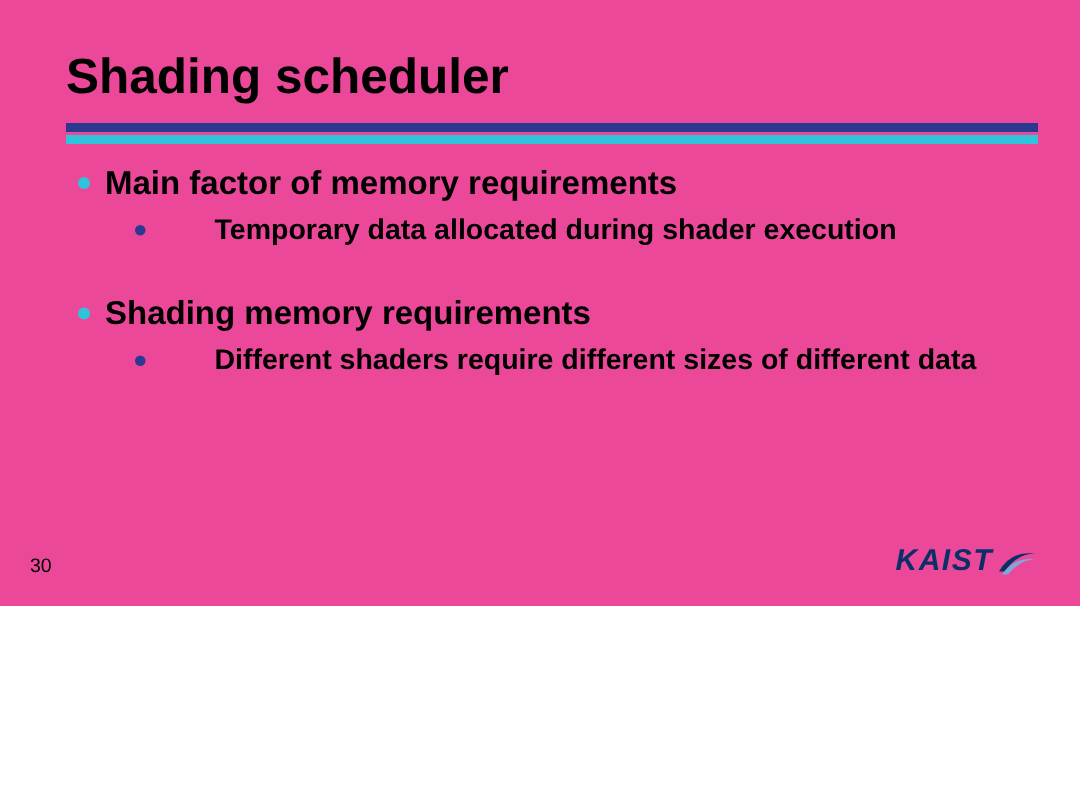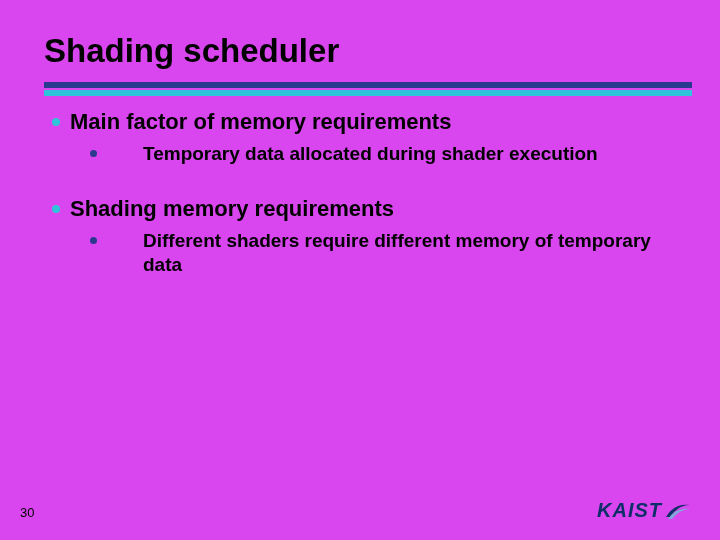--- a/index.html
+++ b/index.html
@@ -1,21 +1,21 @@
 <!DOCTYPE html>
 <html><head>
 <meta charset="utf-8">
 <style>
   * { margin: 0; padding: 0; box-sizing: border-box; }
   html, body { width: 720px; height: 540px; background: #fff; font-family: Verdana, Geneva, sans-serif; }
   .slide {
     position: relative;
     width: 720px;
-    height: 540px;
-    background: #d946ef;
+    height: 404px;
+    background: #ec4899;
   }
   .title {
     position: absolute;
     top: 32px;
     left: 44px;
     font-size: 33px;
     font-weight: bold;
     color: #000;
   }
   .rule {
@@ -140,21 +140,21 @@
 
     <div class="gap"></div>
 
     <div class="item-l1">
       <span class="bullet"></span>
       <span class="text">Shading memory requirements</span>
     </div>
 
     <div class="item-l2">
       <span class="bullet"></span>
-      <span class="text">Different shaders require different memory of temporary data</span>
+      <span class="text">Different shaders require different sizes of different data</span>
     </div>
 
   </div>
 
   <div class="page-number">30</div>
 
   <div class="logo">
     <span class="logo-text">KAIST</span>
     <svg class="logo-swoosh" viewBox="0 0 28 20">
       <path d="M2 16 Q 10 2 26 4 Q 14 4 6 16 Z" fill="#0b2f66"></path>

